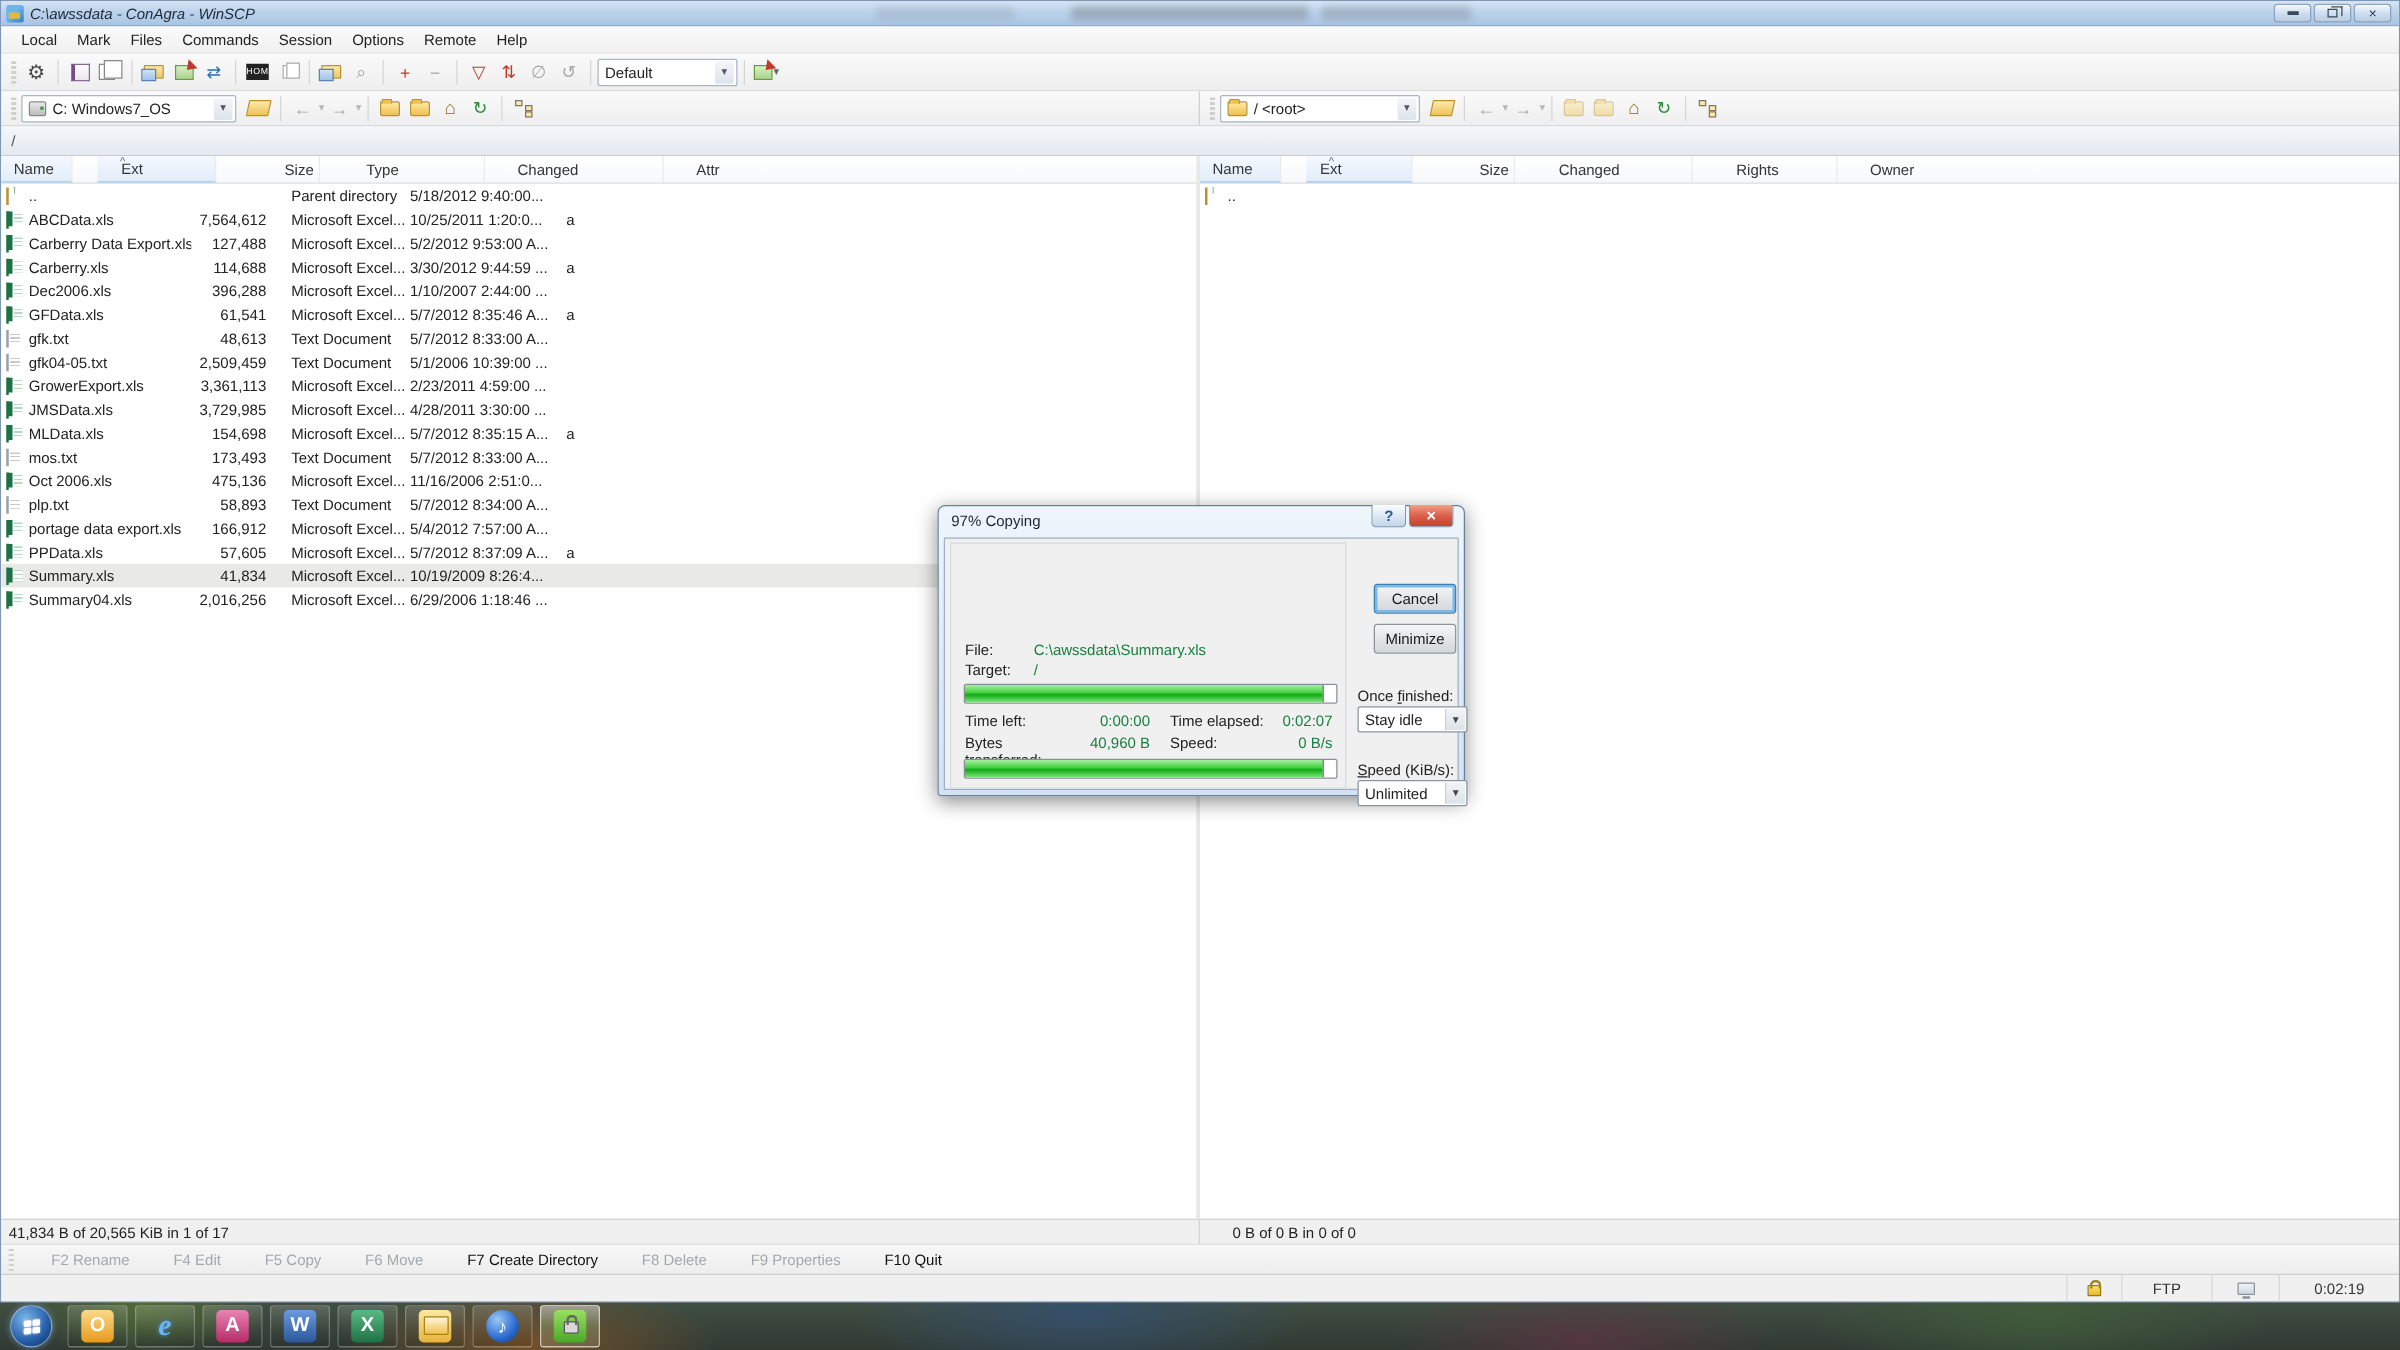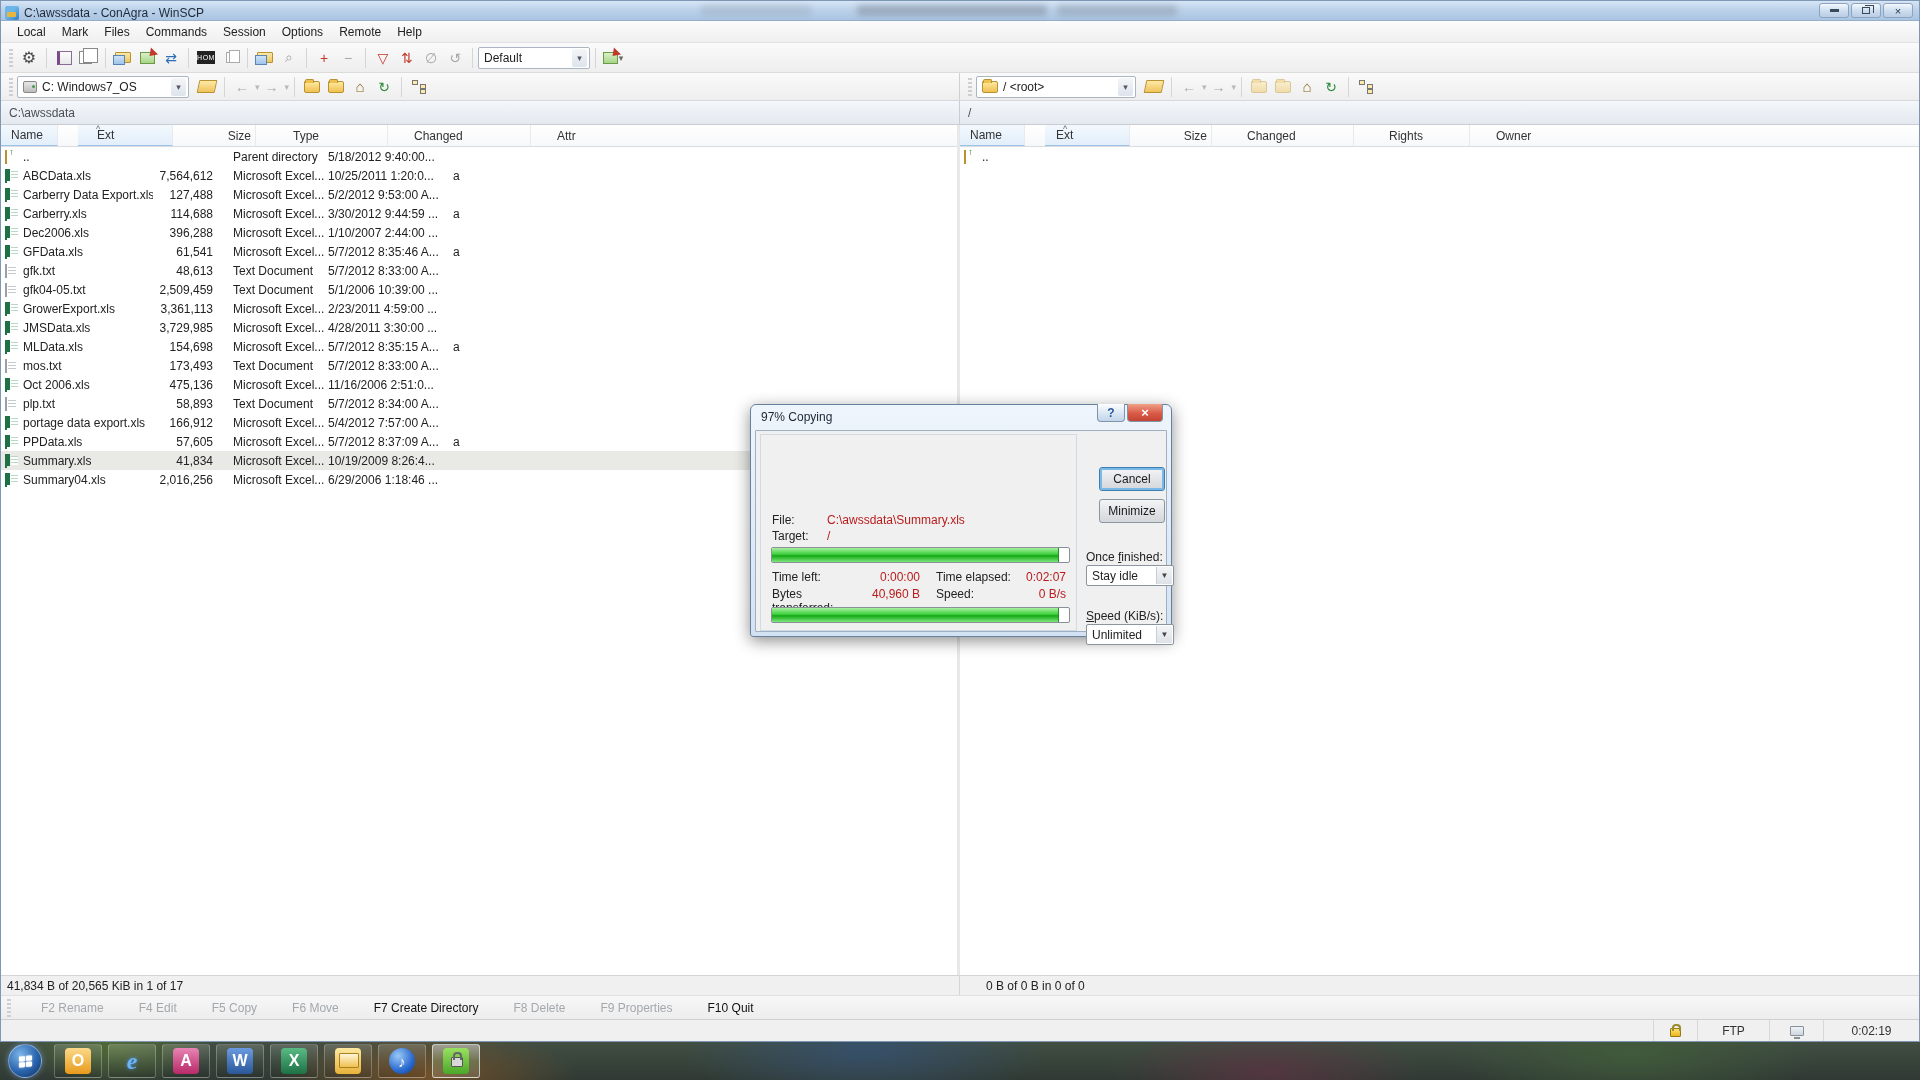--- a/index.html
+++ b/index.html
@@ -7,21 +7,21 @@
     font-family:"Liberation Sans","DejaVu Sans",sans-serif; font-size:12px; color:#222; }
 
   
   .screen { position:relative; width:1920px; height:1080px; background:#3a5a7a; }
   .app { position:absolute; left:0; top:0; width:1920px; height:1042px;
     display:flex; flex-direction:column; background:#f0f0f0; border:1px solid #7d97b5; }
 
   
   .titlebar { height:20px; flex:0 0 20px; position:relative;
     background:linear-gradient(#d7e5f5,#bcd2ea 45%,#aac4e2);
-    border-bottom:1px solid #94aecb; display:flex; align-items:flex-end; }
+    border-bottom:1px solid #94aecb; display:flex; align-items:center;font-style:italic; }
   .app-ico { width:14px; height:14px; margin:0 5px 0 4px; border-radius:2px;
     background:linear-gradient(135deg,#6db5e8 45%,#2f7ec2); position:relative; }
   .app-ico:after{ content:""; position:absolute; left:2px; top:6px; width:9px; height:5px;
     background:#e8b63c; border-radius:1px; }
   .title-text { font-size:12px; color:#1c2a3a; }
   .smudge { position:absolute; top:4px; height:11px; background:#76808c; border-radius:3px;
     filter:blur(3px); }
   .winbtns { position:absolute; right:6px; top:2px; display:flex; gap:2px; }
   .winbtn { width:30px; height:15px; border:1px solid #8ba3bd; border-radius:3px;
     background:linear-gradient(#f4f9fd,#cfdef0 50%,#b9cde5); display:flex;
@@ -193,21 +193,21 @@
   .cap-help { right:46px; width:28px; background:linear-gradient(#fdfeff,#d7e4f2 60%,#c3d6ea);
     color:#2a5a9a; font-weight:bold; font-size:12px; }
   .cap-close { right:8px; width:36px; background:linear-gradient(#f0a088,#d95b47 55%,#c44433);
     color:#fff; font-weight:bold; font-size:13px; }
   .dlg-body { position:absolute; left:4px; right:4px; top:25px; bottom:4px; background:#f0f0f0;
     border:1px solid #9fb0c4; border-radius:1px; }
   .dlg-content { position:absolute; left:4px; top:3px; width:317px; height:197px;
     border:1px solid #d2dae4; background:#f0f0f0; }
   .drow { position:absolute; left:11px; display:flex; width:294px; }
   .dlabel { color:#222; }
-  .dval { color:#b91c1c; }
+  .dval { color:#15803d; }
   .row-file   { top:78px; }  .row-file   .dlabel { width:55px; }
   .row-target { top:94px; }  .row-target .dlabel { width:55px; }
   .pbar { position:absolute; left:10px; width:299px; height:16px; background:#fff;
     border:1px solid #8a9098; border-radius:2px; overflow:hidden; }
   .pbar .fill { height:100%; background:linear-gradient(#a8f0a0,#3ecf3e 45%,#15a815 55%,#7ce87c);
     border-right:1px solid #2a8a2a; }
   .pbar1 { top:112px; } .pbar2 { top:172px; }
   .row-stat1 { top:135px; } .row-stat2 { top:152px; }
   .sl1 { width:92px; } .sv1 { width:56px; text-align:right; }
   .sl2 { width:80px; margin-left:16px; } .sv2 { flex:1; text-align:right; }
@@ -435,23 +435,20 @@
             <span class="tree-ico">
               <i></i>
               <i></i>
               <i></i>
             </span>
           </span>
       </div>
     </div>
 
     <div class="pathbars">
-      <div class="pathbar left">
-          <span>C:\awssdata</span>
-        </div>
       <div class="pathbar right">
           <span>/</span>
         </div>
     </div>
 
     <div class="panels">
 
       <div class="panel left">
         <div class="cols Lh">
           <div class="col sorted c-name">

